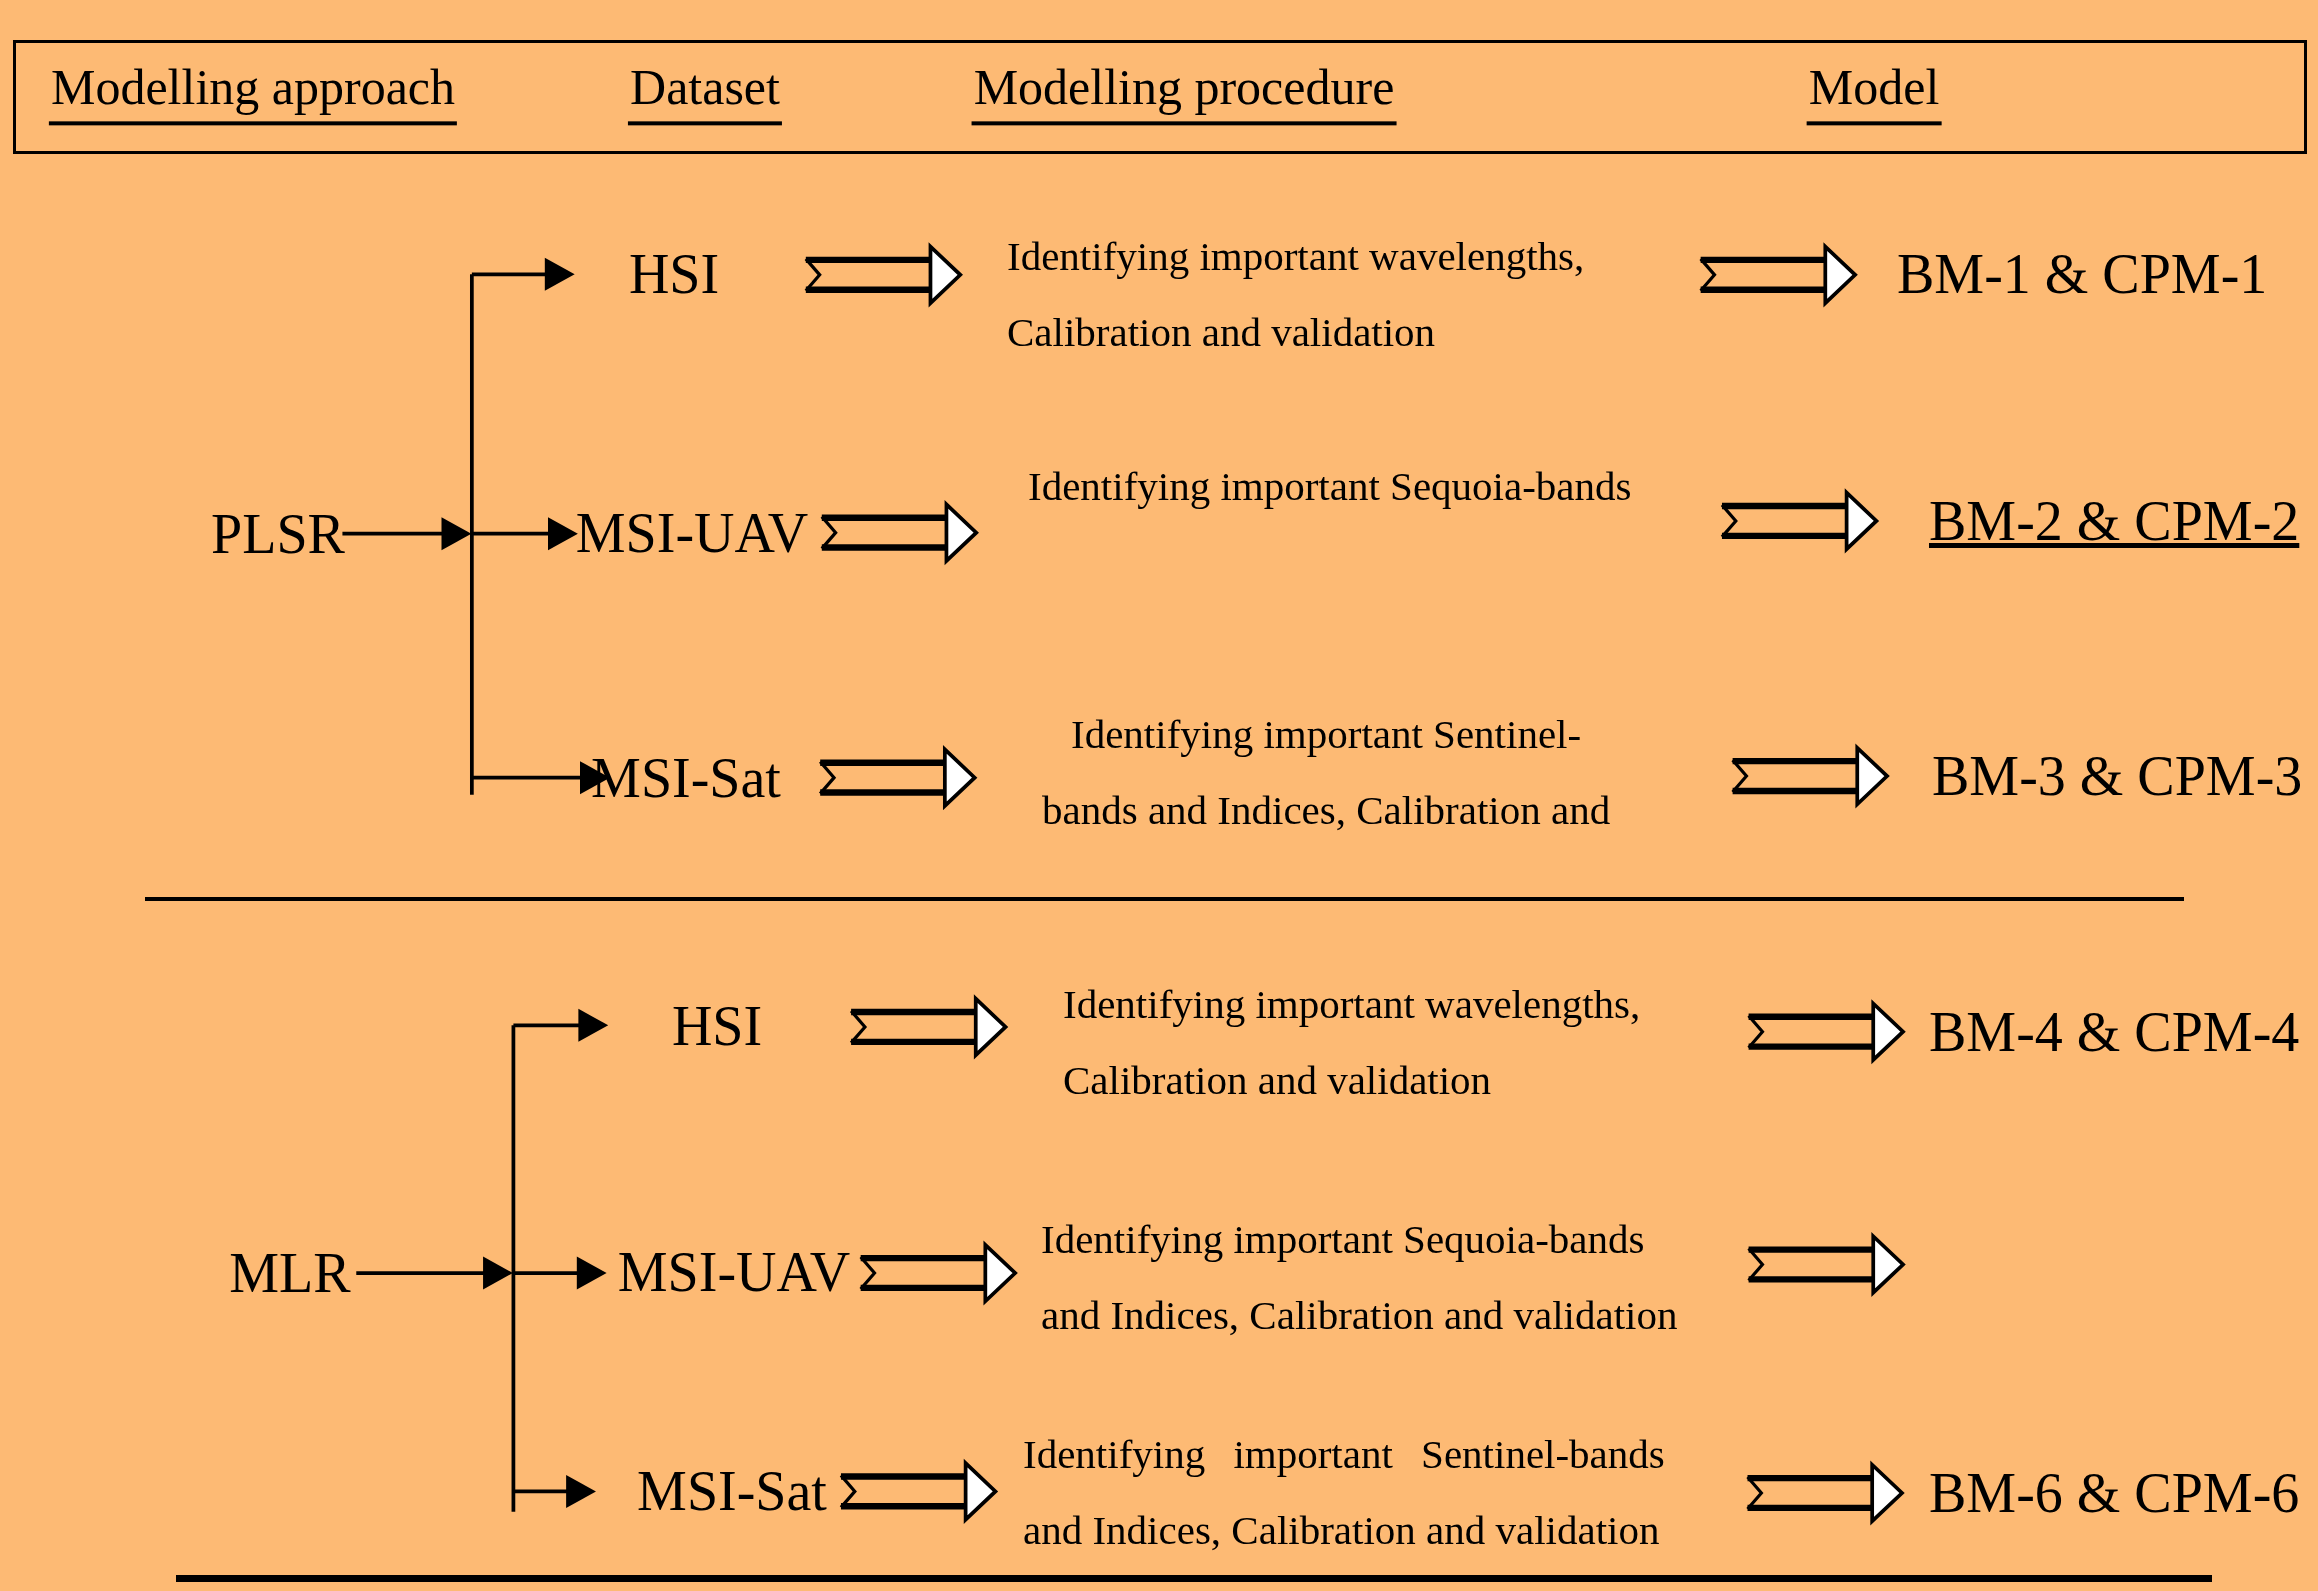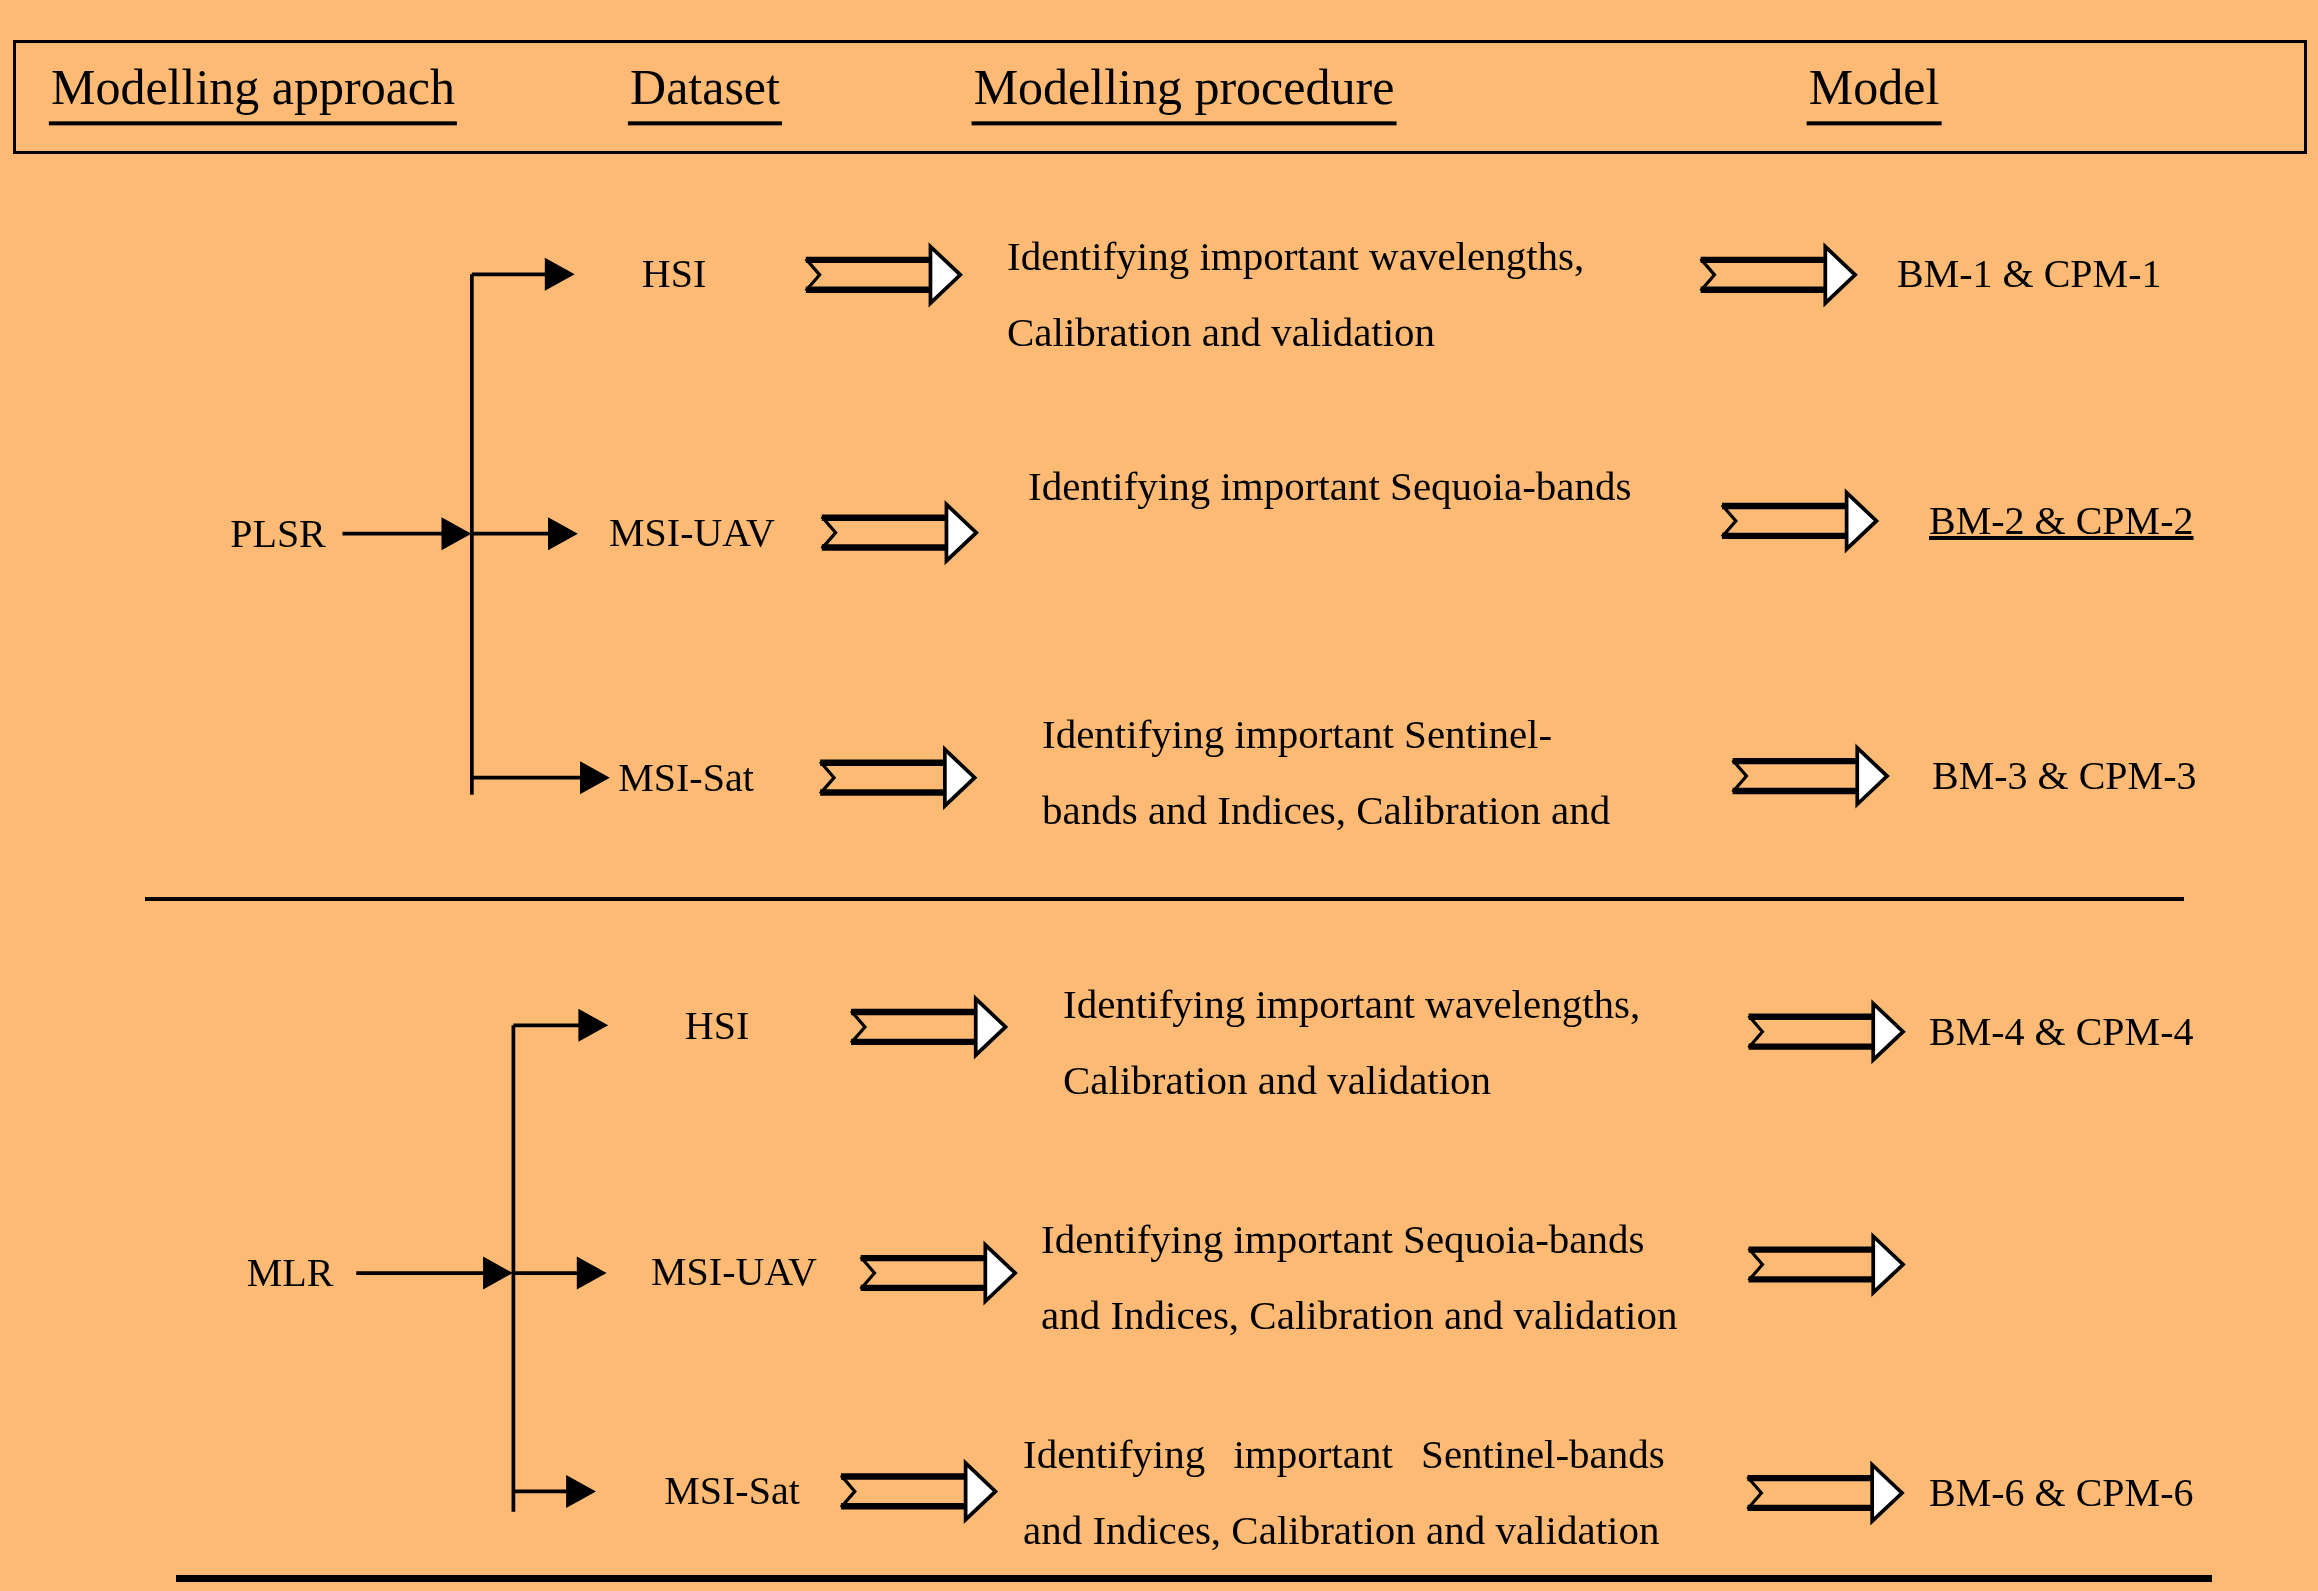--- a/index.html
+++ b/index.html
@@ -20,21 +20,21 @@
   .col-header{
     font-size:50px;
     white-space:nowrap;
     transform:translate(-50%,-50%);
     border-bottom:4.8px solid #000;
     padding:0 2.1px 5.3px 2.1px;
     top:92px;
   }
   
   .approach-label,.dataset-label,.model-label{
-    font-size:40px;white-space:nowrap;line-height:1;
+    font-size:56px;white-space:nowrap;line-height:1;
   }
   .approach-label,.dataset-label{transform:translate(-50%,-50%);}
   .model-label{transform:translateY(-50%);}
   .proc{
     font-size:41px;line-height:76px;white-space:nowrap;font-family:Liberation Serif, serif;
   }
   .proc .wide{word-spacing:18px;}
   .rule{background:#000;}
   svg{position:absolute;left:0;top:0;}
 </style>
@@ -109,21 +109,21 @@
   <div class="abs dataset-label" style="left:692px;top:533px;">MSI-UAV</div>
   <div class="abs dataset-label" style="left:686px;top:778px;">MSI-Sat</div>
 
   <div class="abs proc" style="left:1007px;top:218px;">
     <div>Identifying important wavelengths,</div>
     <div>Calibration and validation</div>
   </div>
   <div class="abs proc" style="left:1028px;top:448px;">
     <div>Identifying important Sequoia-bands</div>
   </div>
-  <div class="abs proc" style="left:1042px;top:696px;">
+  <div class="abs proc" style="left:1042px;top:696px;text-align:center;">
     <div>Identifying important Sentinel-</div>
     <div>bands and Indices, Calibration and</div>
   </div>
 
   <div class="abs model-label" style="left:1897px;top:274px;">BM-1 &amp; CPM-1</div>
   <div class="abs model-label" style="left:1929px;top:521px;text-decoration:underline;">BM-2 &amp; CPM-2</div>
   <div class="abs model-label" style="left:1932px;top:776px;">BM-3 &amp; CPM-3</div>
 
   <div class="abs rule" style="left:145px;top:897px;width:2039px;height:4.3px;"></div>
 

